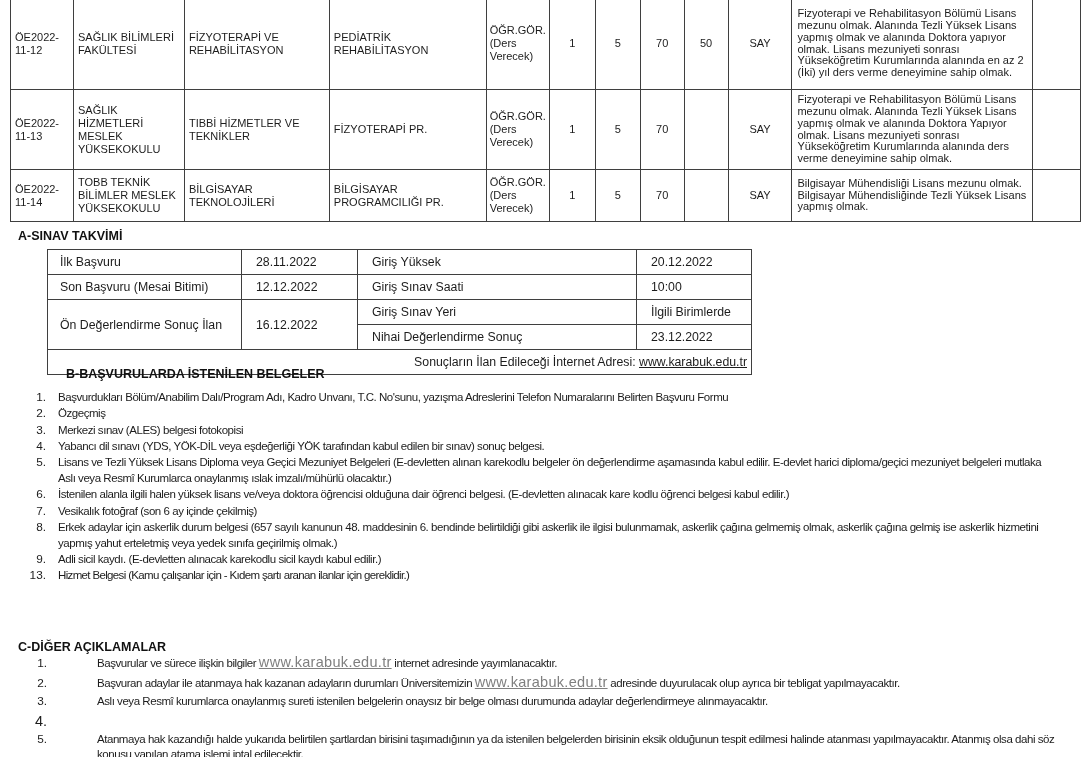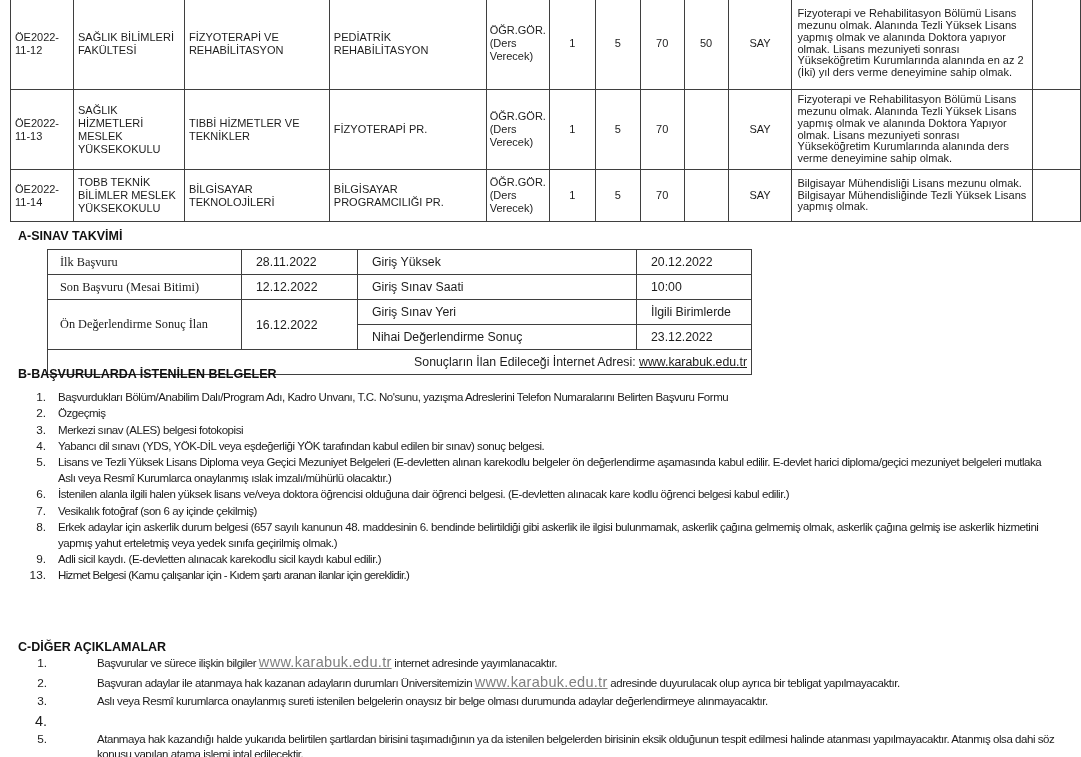--- a/index.html
+++ b/index.html
@@ -18,21 +18,21 @@
   .jobs td.desc{font-size:11px;line-height:11.8px;padding:2px 5px;}
   .jobs td.title{padding:2px 3px;}
   
   .heading{position:absolute;left:18px;font-size:12.5px;font-weight:bold;color:#111;}
   
   .sched{position:absolute;left:47px;top:249px;table-layout:fixed;}
   .sched td{
     border:1px solid #3f3f3f;vertical-align:middle;
     font-size:12.3px;height:22px;padding:1px 4px 1px 14px;
   }
-  .sched td.sl1{padding-left:12px;font-family:Liberation Serif, serif;}
+  .sched td.sl1{padding-left:12px;}
   .sched td.sfoot{text-align:right;padding:1px 4px;}
   .lnk-black{text-decoration:underline;color:#1c1c1c;cursor:pointer;}
   .lnk-gray{
     text-decoration:underline;color:#7f7f7f;cursor:pointer;
     font-size:14.5px;letter-spacing:0.3px;
   }
   
   .olist{position:absolute;left:22px;}
   .oitem{display:flex;align-items:baseline;}
   .blist{top:390px;width:1055px;}
@@ -141,21 +141,21 @@
   <tr>
     <td>Nihai Değerlendirme Sonuç</td>
     <td>23.12.2022</td>
   </tr>
   <tr>
     <td class="sfoot" colspan="4"><span>Sonuçların İlan Edileceği İnternet Adresi: </span><span class="lnk-black">www.karabuk.edu.tr</span></td>
   </tr>
 </tbody>
   </table>
 
-<div class="heading" style="top:367px;">B-BAŞVURULARDA İSTENİLEN BELGELER</div>
+<div class="heading" style="top:367px;margin-left:48px;">B-BAŞVURULARDA İSTENİLEN BELGELER</div>
 
 <div class="olist blist">
   <div class="oitem">
       <span class="onum">1.</span>
       <span class="otxt">Başvurdukları Bölüm/Anabilim Dalı/Program Adı, Kadro Unvanı, T.C. No'sunu, yazışma Adreslerini Telefon Numaralarını Belirten Başvuru Formu</span>
     </div>
   <div class="oitem">
       <span class="onum">2.</span>
       <span class="otxt">Özgeçmiş</span>
     </div>

